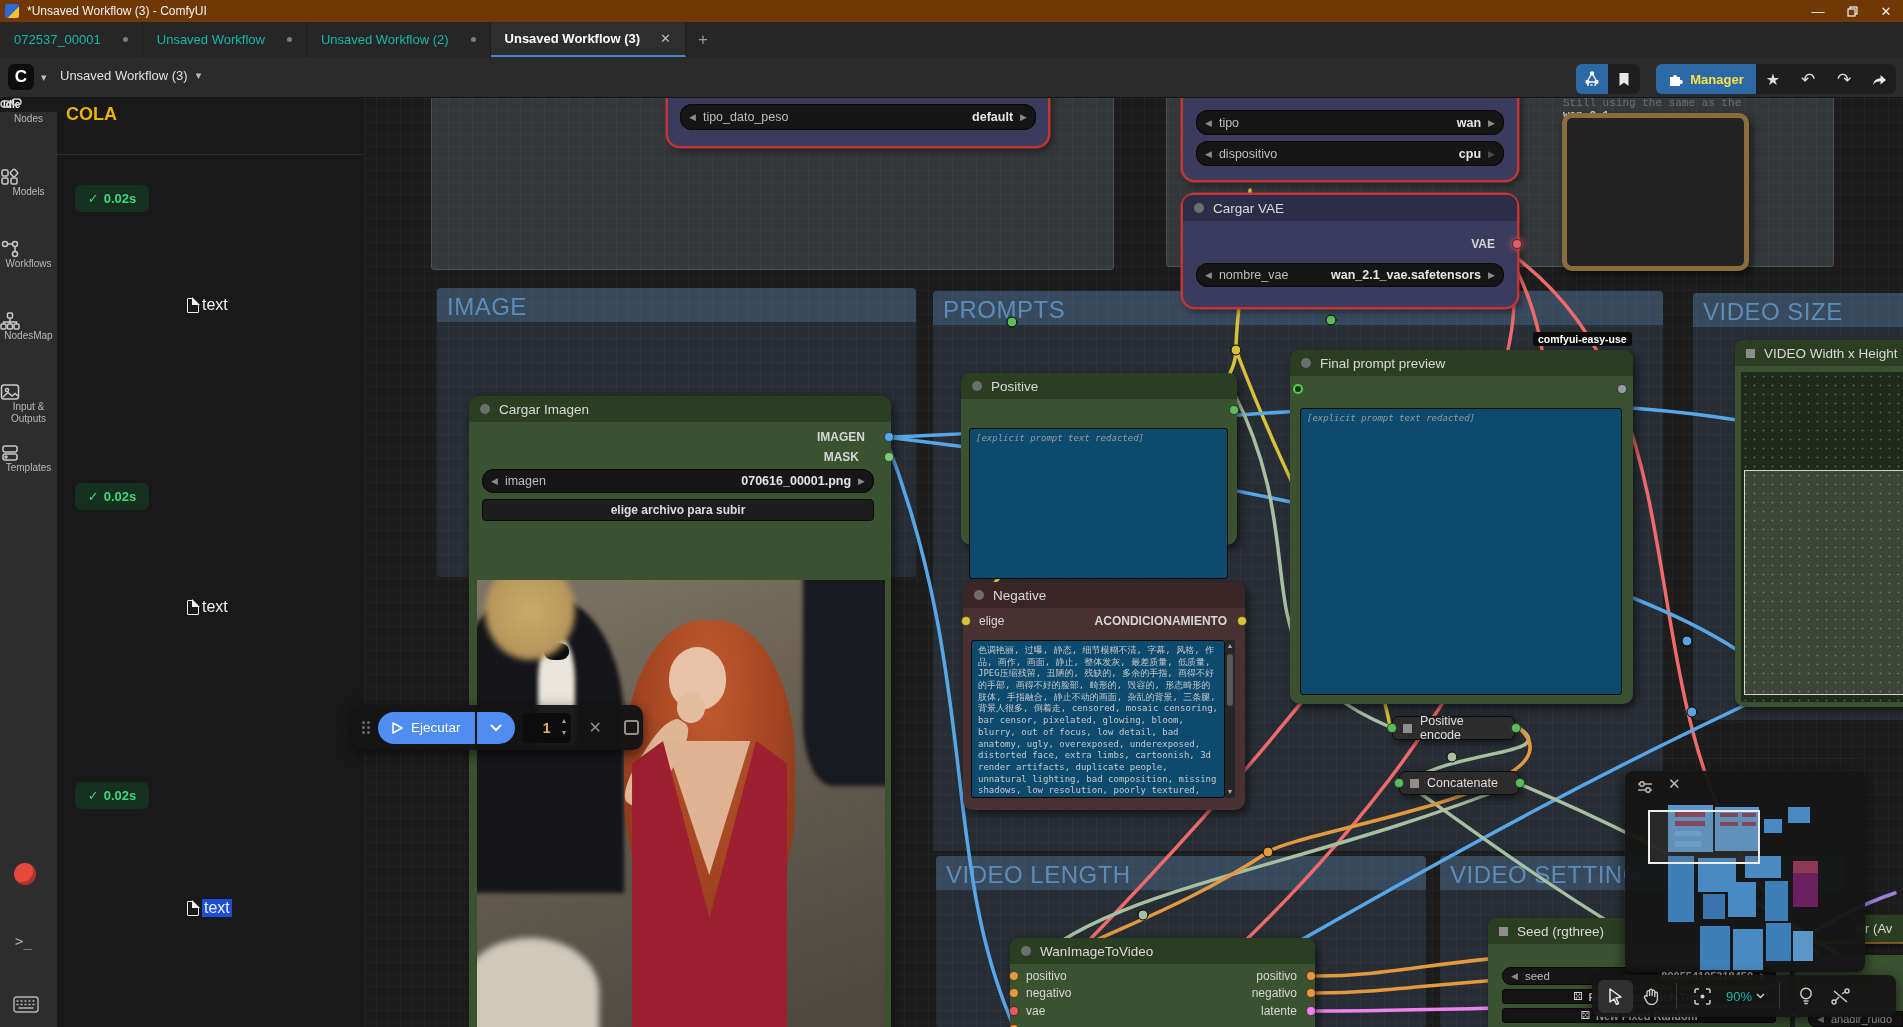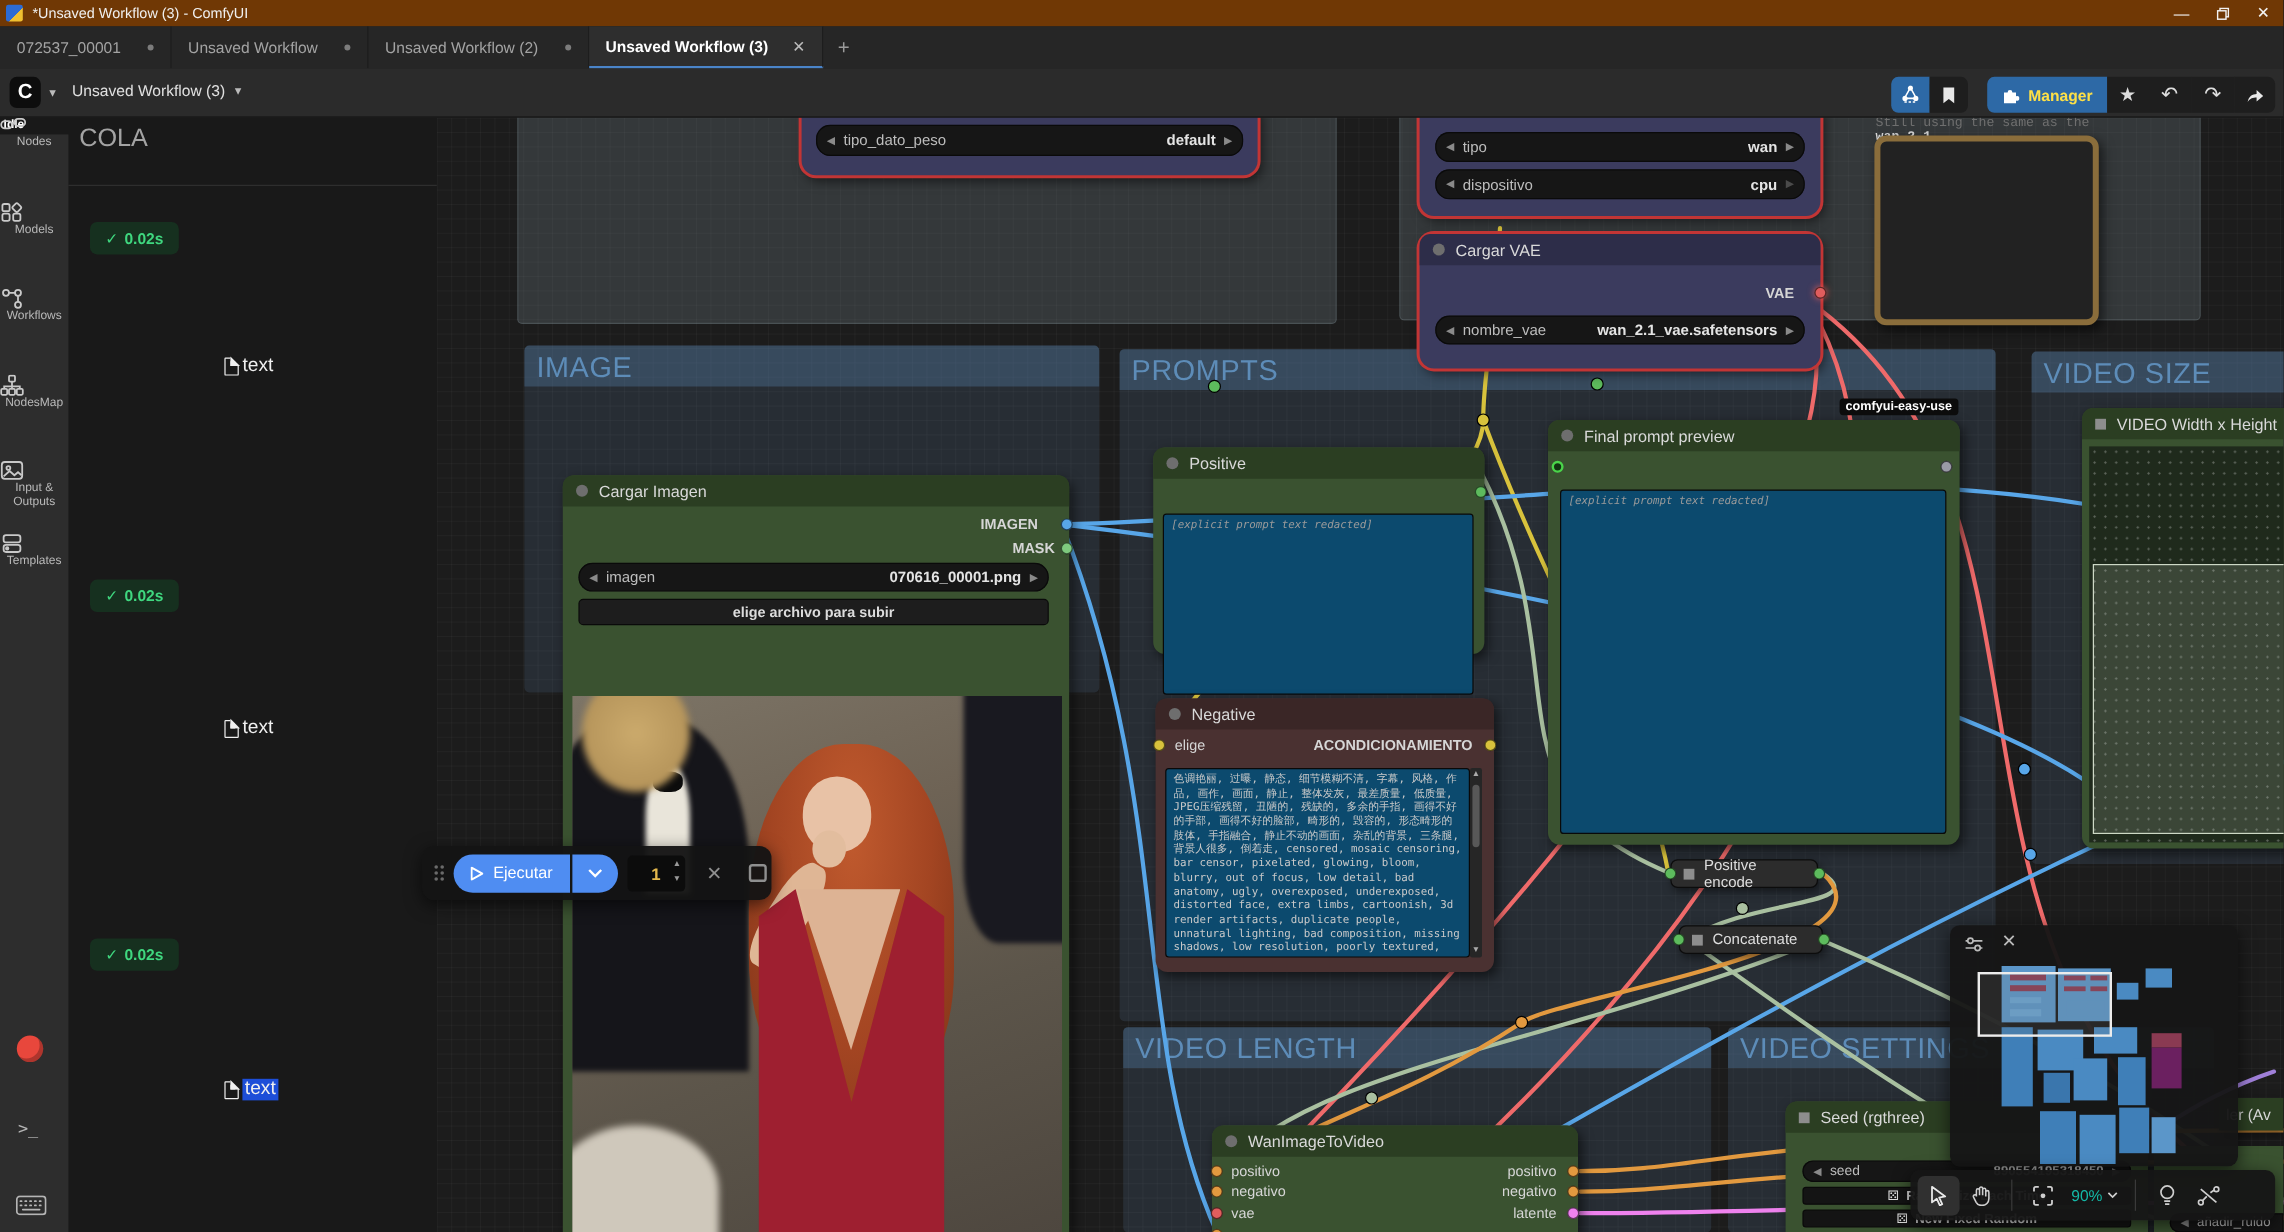--- a/index.html
+++ b/index.html
@@ -5,41 +5,41 @@
   *{margin:0;padding:0;box-sizing:border-box}
   html,body{width:1903px;height:1027px;overflow:hidden;background:#1c1c1c;
     font-family:"Liberation Sans","DejaVu Sans",sans-serif;color:#ddd;position:relative}
   
   .titlebar{position:absolute;left:0;top:0;width:1903px;height:22px;background:var(--titlebar,#703805);
     display:flex;align-items:center;z-index:50;font-size:12px;color:#f0f0f0}
   .app-ico{width:14px;height:14px;margin:0 8px 0 5px;border-radius:2px;
     background:linear-gradient(135deg,#2c6bd4 58%,#f0c030 58%)}
   .wctl{position:absolute;top:0;height:22px;width:34px;display:flex;align-items:center;justify-content:center;color:#f2f2f2;font-size:13px}
   .tabbar{position:absolute;left:0;top:22px;width:1903px;height:35px;background:#262626;z-index:50;display:flex}
-  .tab{height:35px;display:flex;align-items:center;padding:0 14px;font-size:13px;color:#a3a3a3;
+  .tab{height:35px;display:flex;align-items:center;padding:0 14px;font-size:13px;color:#14b8a6;
     border-right:1px solid #1d1d1d;position:relative;min-width:120px}
   .tab .dot{width:5px;height:5px;border-radius:50%;background:#7c7c7c;margin-left:22px}
   .tab.active{color:#fff;background:#2e2e2e;border-bottom:2px solid #4a84c9;font-weight:700}
   .tab .x{margin-left:20px;color:#bbb;font-size:13px}
   .newtab{width:34px;display:flex;align-items:center;justify-content:center;color:#9a9a9a;font-size:17px}
   .menubar{position:absolute;left:0;top:57px;width:1903px;height:41px;background:#2b2b2b;z-index:50;border-bottom:1px solid #141414}
   .logo{position:absolute;left:8px;top:7px;width:26px;height:26px;background:#0d0d0d;border-radius:6px;
     color:#fff;font-weight:700;font-size:17px;display:flex;align-items:center;justify-content:center}
   .chev{color:#bbb;font-size:11px}
   .mb-wf{position:absolute;left:60px;top:11px;font-size:13px;color:#e0e0e0;display:flex;gap:8px;align-items:center}
   .mbtn{position:absolute;top:7px;height:30px;display:flex;align-items:center;justify-content:center;background:#1e1e1e;color:#ddd}
   .blue{background:var(--manager,#2d69a6)!important;color:#fde047}
   
   .panel{position:absolute;left:0;top:98px;width:364px;height:929px;background:#191919;z-index:40}
   .rail{position:absolute;left:0;top:112px;width:57px;height:915px;background:#2d2d2d;z-index:41}
   .idle{position:absolute;left:3px;top:99px;font-size:10px;font-weight:700;color:#fff;z-index:42}
   .ritem{position:absolute;left:0;width:57px;text-align:center;color:#b9b9b9;font-size:10px}
   .ritem .ric{font-size:18px;line-height:20px;display:block;color:#c9c9c9}
   .ritem.on,.ritem.on .ric{color:#4f8df2}
-  .cola{position:absolute;left:66px;top:104px;font-size:21px;font-weight:400;color:#a3a3a3;z-index:42}
+  .cola{position:absolute;left:66px;top:104px;font-size:18px;font-weight:700;color:#eab308;z-index:42}
   .pdiv{position:absolute;left:57px;top:154px;width:307px;height:1px;background:#2e2e2e;z-index:42}
   .qbadge{position:absolute;left:75px;width:74px;height:27px;background:#16301f;border-radius:6px;z-index:42;
     display:flex;align-items:center;justify-content:center;gap:5px;color:var(--queue-green,#3fd77f);font-size:13px;font-weight:700}
   .qfile{position:absolute;left:187px;z-index:42;display:flex;align-items:center;gap:3px;color:#f0f0f0;font-size:16px}
   .docic{width:12px;height:15px;border:1.5px solid #f0f0f0;border-radius:1px;position:relative}
   .docic:after{content:"";position:absolute;right:-1.5px;top:-1.5px;border:4px solid;border-color:#191919 #191919 #f0f0f0 #f0f0f0}
   .sel{background:var(--selection,#1d4ed8);padding:0 2px}
   
   .canvas-bg{position:absolute;left:364px;top:98px;right:0;bottom:0;background:#1c1c1c;z-index:0;
     background-image:linear-gradient(rgba(255,255,255,.03) 1px,transparent 1px),
@@ -200,21 +200,21 @@
 
 <div class="node" style="left:1562px;top:113px;width:187px;height:158px;background:#222;border:5px solid #8a6d3b"></div>
 
 <div class="node ngreen" style="left:469px;top:396px;width:422px;height:631px;border-radius:10px 10px 0 0">
   <div class="nhead hgreen">
     <span class="ndot"></span>
     <span>Cargar Imagen</span>
   </div>
   <div class="plbl" style="right:26px;top:34px;font-weight:700">IMAGEN</div>
   <div class="pdot" style="right:-3px;top:36px;background:#58a6e8"></div>
-  <div class="plbl" style="right:12px;top:54px;font-weight:700">MASK</div>
+  <div class="plbl" style="right:32px;top:54px;font-weight:700">MASK</div>
   <div class="pdot" style="right:-3px;top:56px;background:#7ec97e"></div>
   <div class="pill" style="left:13px;top:73px;width:392px;height:24px">
     <span class="arr">◀</span>
     <span class="pname">imagen</span>
     <span class="pval">070616_00001.png</span>
     <span class="arr">▶</span>
   </div>
   <div class="nbtn" style="left:13px;top:103px;width:392px;height:22px">
     <span>elige archivo para subir</span>
   </div>

